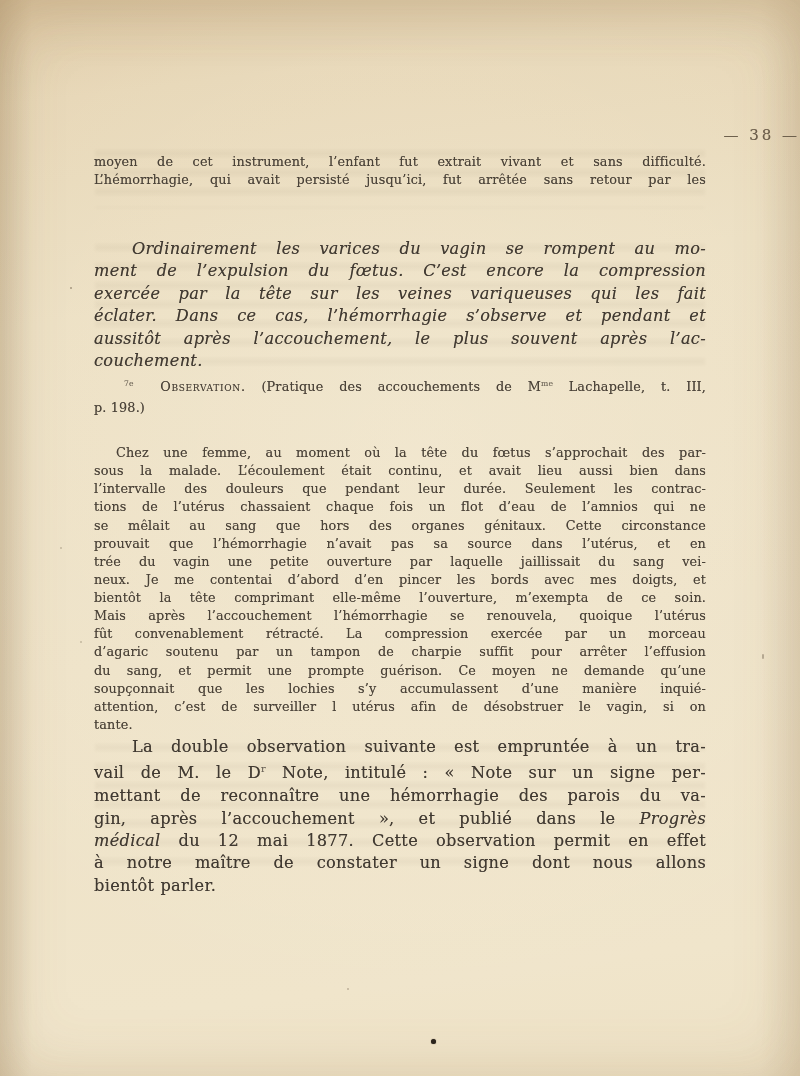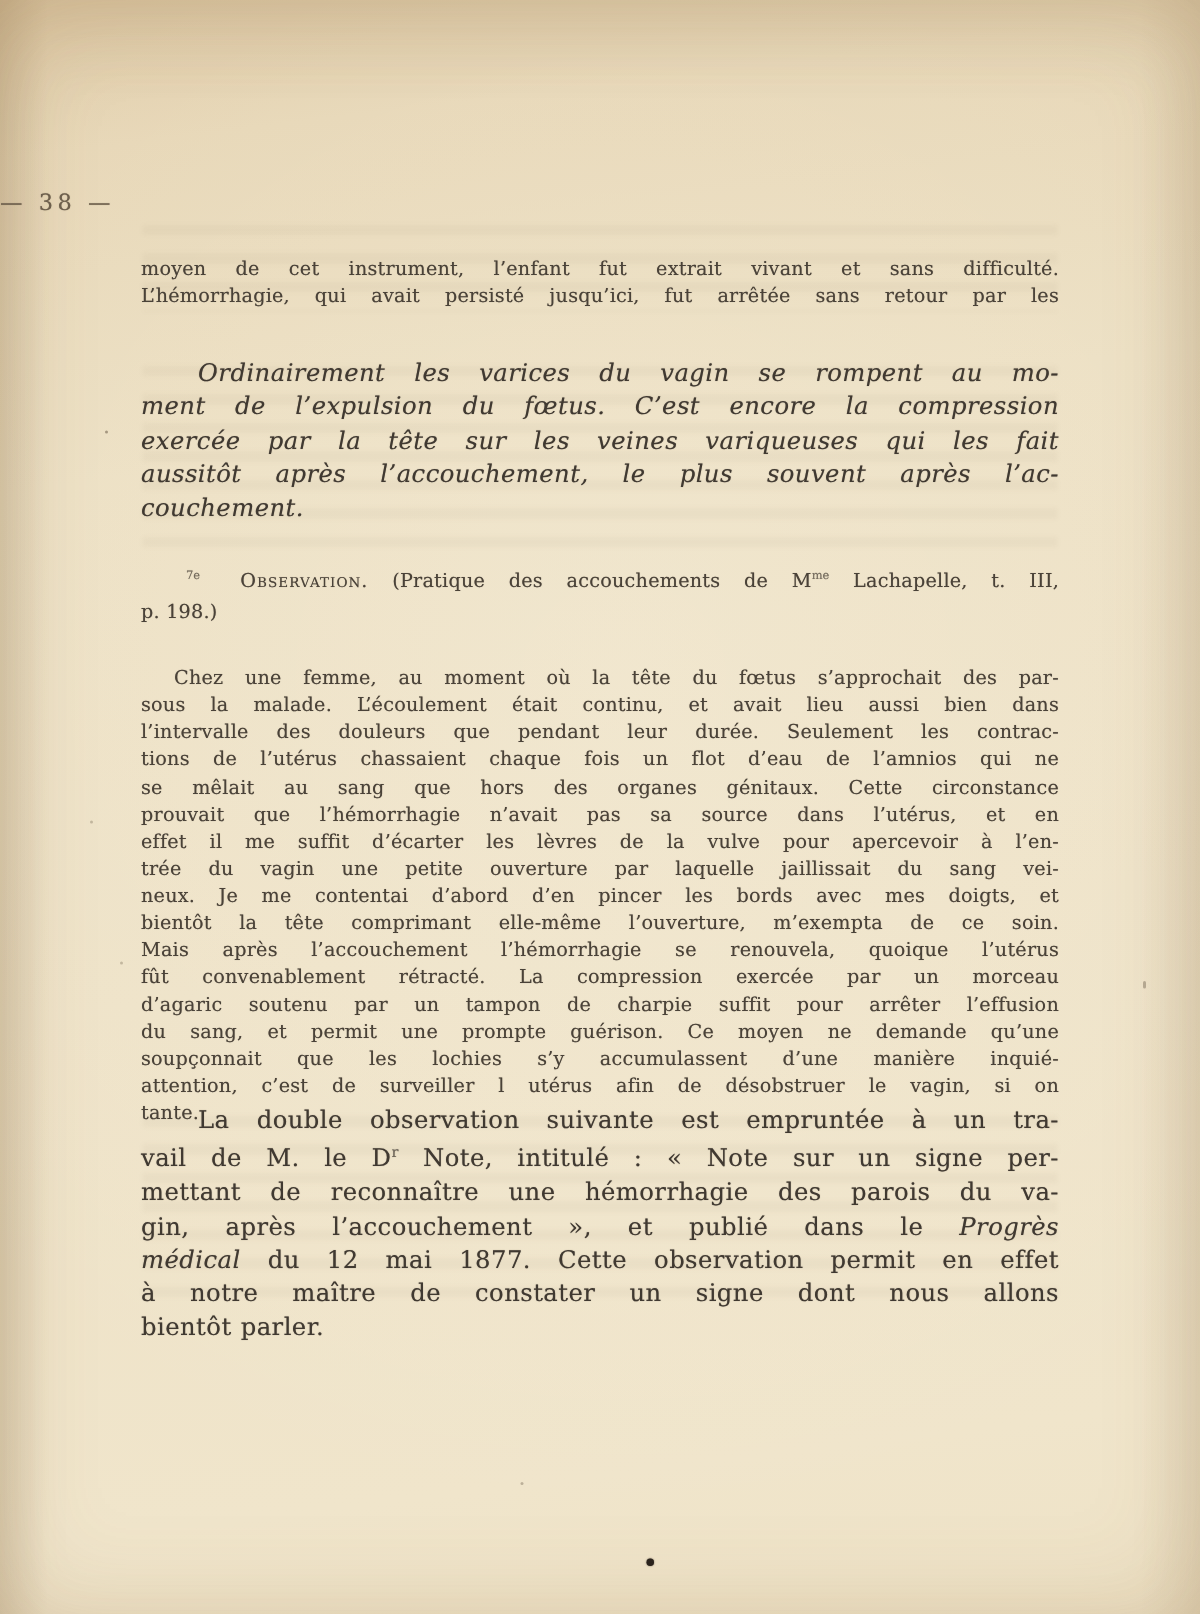--- a/index.html
+++ b/index.html
@@ -12,29 +12,29 @@
     position:absolute;inset:0;width:800px;height:1076px;
     background:
       radial-gradient(120% 85% at 52% 42%, rgba(255,252,242,0.22), rgba(255,252,242,0) 62%),
       linear-gradient(90deg, rgba(110,82,45,0.14) 0%, rgba(110,82,45,0) 4%),
       linear-gradient(270deg, rgba(110,82,45,0.07) 0%, rgba(110,82,45,0) 5%),
       linear-gradient(173deg, #dfcba8 0%, #e7d7b7 9%, #ecdfc2 28%, #eee2c7 58%, #f0e5cb 88%, #eee2c6 100%);
     box-shadow: inset 0 0 70px rgba(140,105,60,0.16), inset 0 18px 48px rgba(140,105,60,0.14);
   }
   .pageno{
     position:absolute;top:126px;left:0;width:800px;
-    text-align:left;font-size:15px;letter-spacing:3px;
+    text-align:right;font-size:15px;letter-spacing:3px;
     color:#6d5f4c;text-shadow:0 0 0.6px rgba(109,95,76,0.55);
   }
   .para{position:absolute;left:94px;width:612px;}
   .para-small{font-size:12.8px;color:#4a4238;letter-spacing:0.15px;
     text-shadow:0 0 0.5px rgba(74,66,56,0.55);}
   .para-large{font-size:16.2px;color:#403931;letter-spacing:0.3px;word-spacing:0.6px;
     text-shadow:0 0 0.6px rgba(64,57,49,0.55);}
-  .p-intro{top:171px;} .p-intro .tline{line-height:18.3px;}
+  .p-intro{top:153px;} .p-intro .tline{line-height:18.3px;}
   .p-main{top:238px;}  .p-main .tline{line-height:22.4px;font-style:italic;}
   .p-obsh{top:374px;}  .p-obsh .tline{line-height:20.6px;}
   .p-obsb{top:415px;margin-top:29px;}  .p-obsb .tline{line-height:18.12px;}
   .p-close{top:736px;} .p-close .tline{line-height:22.4px;}
   .tline{text-align:justify;text-align-last:justify;}
   .tline.last{text-align-last:left;}
   .seg-sup{vertical-align:super;font-size:60%;opacity:0.75;letter-spacing:0;}
   .seg-sc{font-variant:small-caps;letter-spacing:0.7px;margin-left:11px;}
   .seg-i{font-style:italic;}
   .ink-dot{
@@ -69,37 +69,37 @@
 
   <section class="para para-small p-intro">
       <div class="tline"><span>moyen de cet instrument, l’enfant fut extrait vivant et sans difficulté.</span></div>
       <div class="tline"><span>L’hémorrhagie, qui avait persisté jusqu’ici, fut arrêtée sans retour par les</span></div>
     </section>
 
   <section class="para para-large p-main">
       <div class="tline" style="text-indent: 38px;"><span>Ordinairement les varices du vagin se rompent au mo-</span></div>
       <div class="tline"><span>ment de l’expulsion du fœtus. C’est encore la compression</span></div>
       <div class="tline"><span>exercée par la tête sur les veines variqueuses qui les fait</span></div>
+      <div class="tline"><span>éclater. Dans ce cas, l’hémorrhagie s’observe et pendant et</span></div>
       <div class="tline"><span>aussitôt après l’accouchement, le plus souvent après l’ac-</span></div>
       <div class="tline last"><span>couchement.</span></div>
     </section>
 
   <section class="para para-small p-obsh">
       <div class="tline" style="text-indent: 30px;"><span class="seg-sup">7e</span><span> </span><span class="seg-sc">Observation.</span><span> (Pratique des accouchements de M</span><span class="seg-sup">me</span><span> Lachapelle, t. III,</span></div>
       <div class="tline last"><span>p. 198.)</span></div>
     </section>
 
   <section class="para para-small p-obsb">
       <div class="tline" style="text-indent: 22px;"><span>Chez une femme, au moment où la tête du fœtus s’approchait des par-</span></div>
       <div class="tline"><span>sous la malade. L’écoulement était continu, et avait lieu aussi bien dans</span></div>
       <div class="tline"><span>l’intervalle des douleurs que pendant leur durée. Seulement les contrac-</span></div>
       <div class="tline"><span>tions de l’utérus chassaient chaque fois un flot d’eau de l’amnios qui ne</span></div>
       <div class="tline"><span>se mêlait au sang que hors des organes génitaux. Cette circonstance</span></div>
       <div class="tline"><span>prouvait que l’hémorrhagie n’avait pas sa source dans l’utérus, et en</span></div>
-      <div class="tline"><span>effet il me suffit d’écarter les lèvres de la vulve pour apercevoir à l’en-</span></div>
       <div class="tline"><span>trée du vagin une petite ouverture par laquelle jaillissait du sang vei-</span></div>
       <div class="tline"><span>neux. Je me contentai d’abord d’en pincer les bords avec mes doigts, et</span></div>
       <div class="tline"><span>bientôt la tête comprimant elle-même l’ouverture, m’exempta de ce soin.</span></div>
       <div class="tline"><span>Mais après l’accouchement l’hémorrhagie se renouvela, quoique l’utérus</span></div>
       <div class="tline"><span>fût convenablement rétracté. La compression exercée par un morceau</span></div>
       <div class="tline"><span>d’agaric soutenu par un tampon de charpie suffit pour arrêter l’effusion</span></div>
       <div class="tline"><span>du sang, et permit une prompte guérison. Ce moyen ne demande qu’une</span></div>
       <div class="tline"><span>soupçonnait que les lochies s’y accumulassent d’une manière inquié-</span></div>
       <div class="tline"><span>attention, c’est de surveiller l utérus afin de désobstruer le vagin, si on</span></div>
       <div class="tline last"><span>tante.</span></div>

